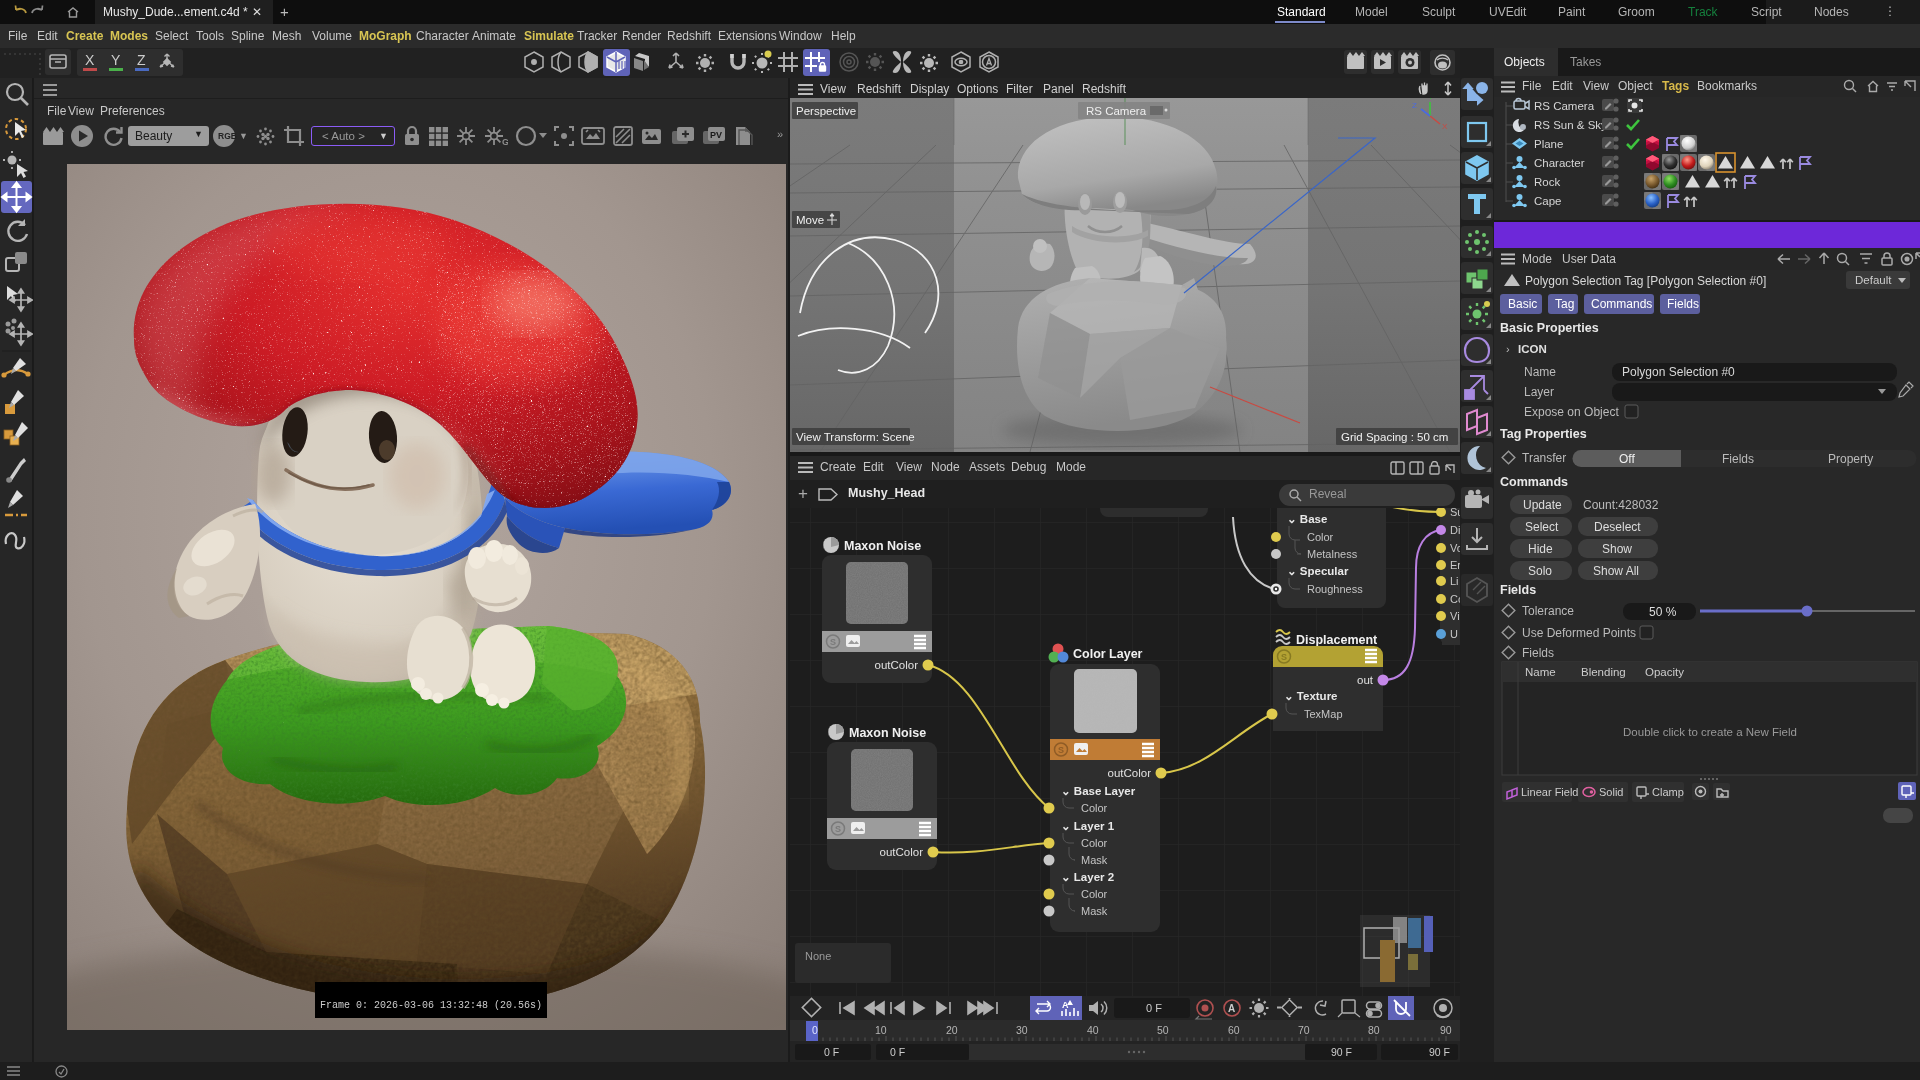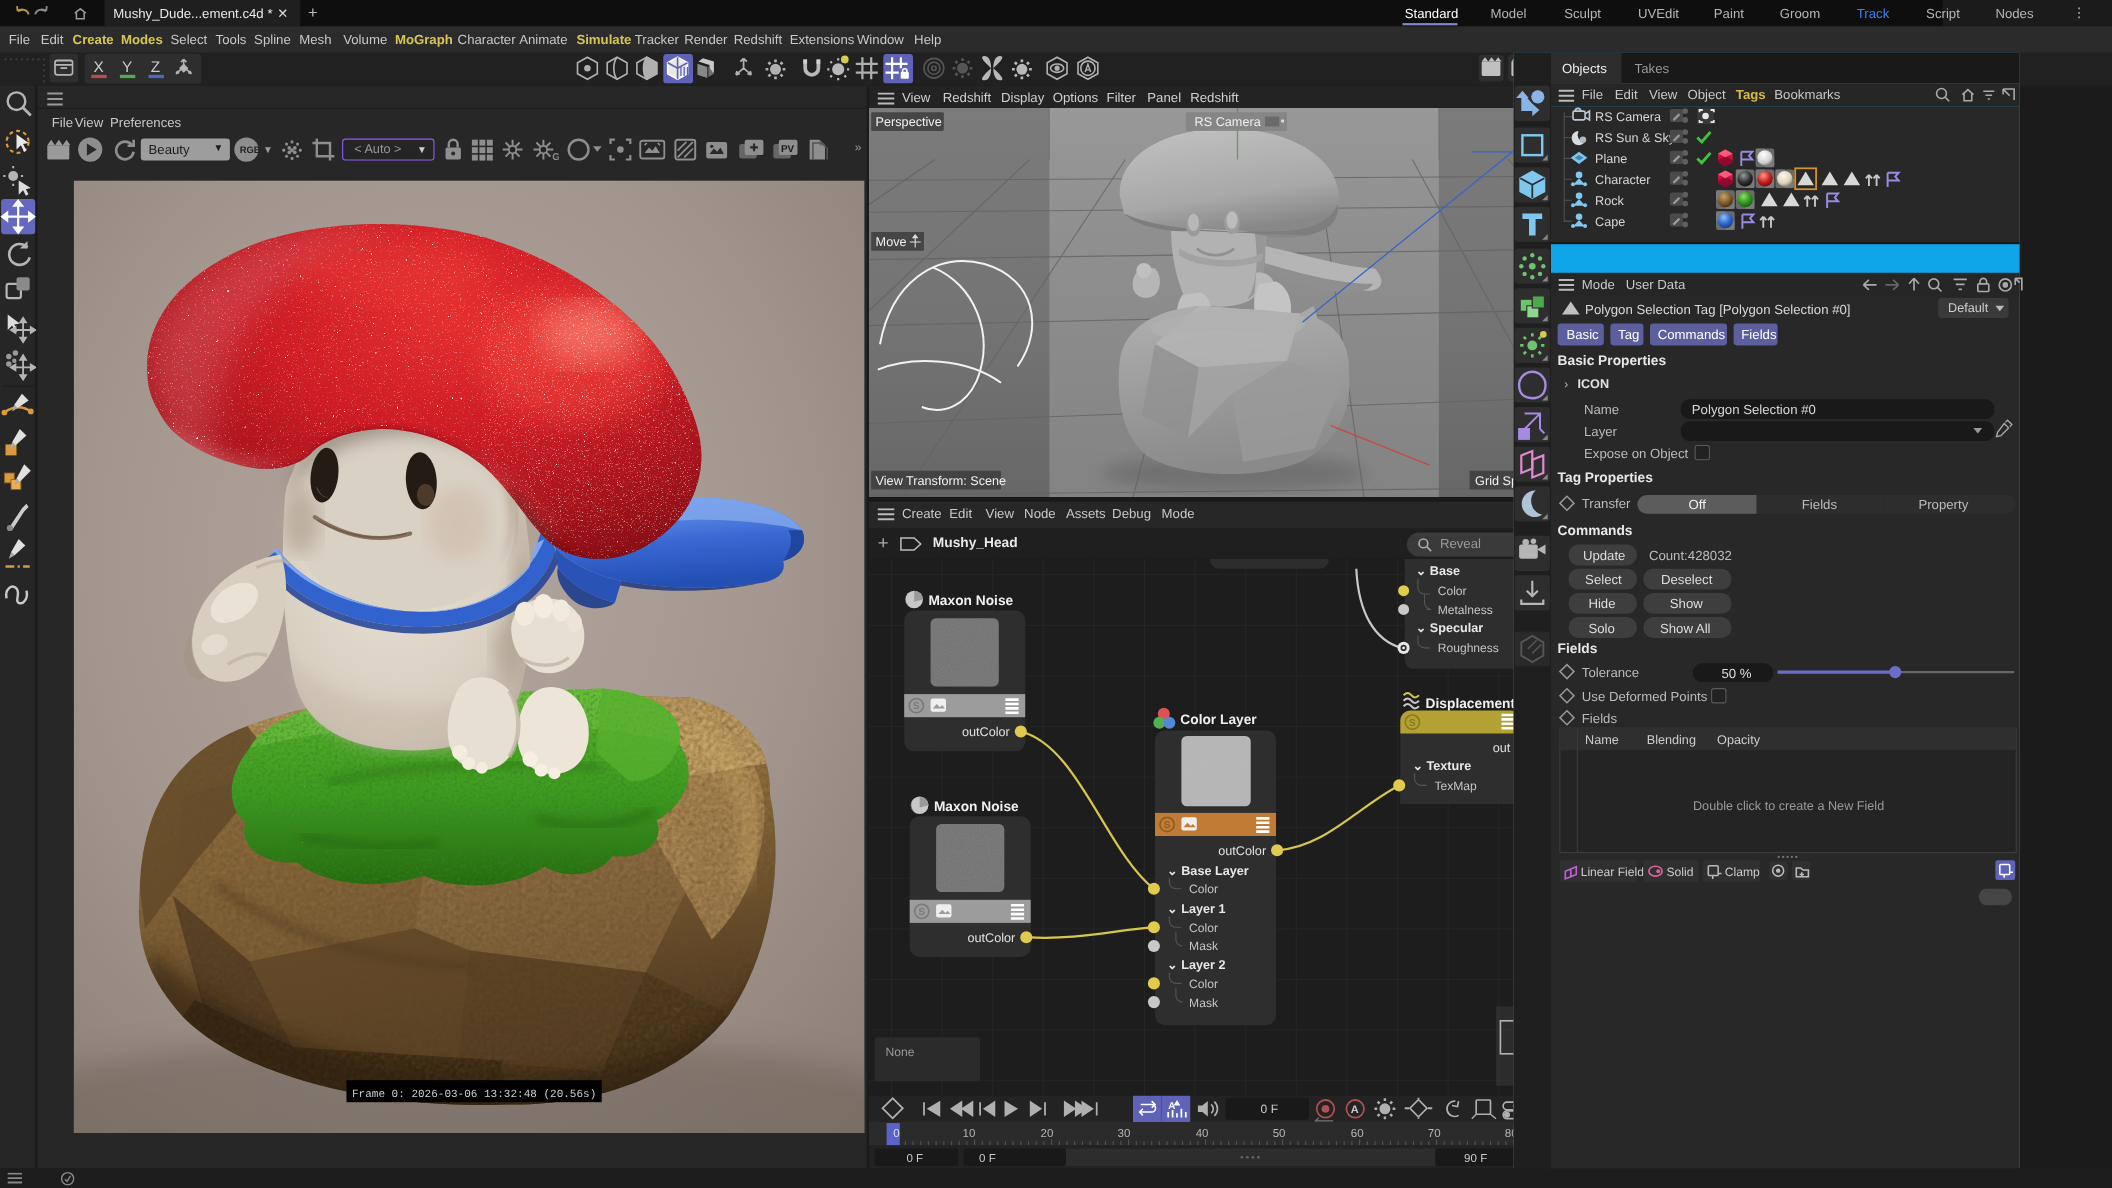--- a/index.html
+++ b/index.html
@@ -20,21 +20,21 @@
   <div class="txt" style="left:103px;top:5px;color:#e8e8e8;font-size:12px">Mushy_Dude...ement.c4d *</div>
   <div class="txt" style="left:252px;top:5px;color:#ddd;font-size:12px">✕</div>
   <div class="txt" style="left:280px;top:3px;color:#bbb;font-size:15px">+</div>
   <div class="txt" style="left:1277px;top:5px;color:#fff">Standard</div>
   <div class="abs" style="left:1275px;top:21px;width:50px;height:2px;background:#7d8ac9"></div>
   <div class="txt" style="left:1355px;top:5px;color:#b5b5b5">Model</div>
   <div class="txt" style="left:1422px;top:5px;color:#b5b5b5">Sculpt</div>
   <div class="txt" style="left:1489px;top:5px;color:#b5b5b5">UVEdit</div>
   <div class="txt" style="left:1558px;top:5px;color:#b5b5b5">Paint</div>
   <div class="txt" style="left:1618px;top:5px;color:#b5b5b5">Groom</div>
-  <div class="txt" style="left:1688px;top:5px;color:#3b82f6">Track</div>
+  <div class="txt" style="left:1688px;top:5px;color:#15803d">Track</div>
   <div class="txt" style="left:1751px;top:5px;color:#b5b5b5">Script</div>
   <div class="txt" style="left:1814px;top:5px;color:#b5b5b5">Nodes</div>
   <div class="txt" style="left:1884px;top:4px;color:#bbb;font-size:12px">⋮</div>
 </div>
 
 <div class="abs" id="menubar" style="left:0;top:24px;width:1920px;height:24px;background:#2b2b2b">
   <div class="txt" style="left:8px;top:5px">File</div>
   <div class="txt" style="left:37px;top:5px">Edit</div>
   <div class="txt b" style="left:66px;top:5px;color:#d8c553">Create</div>
   <div class="txt b" style="left:110px;top:5px;color:#d8c553">Modes</div>
@@ -646,21 +646,21 @@
       <circle cx="351" cy="520" r="7" fill="#f3ecdf"></circle>
           <circle cx="359" cy="530" r="6" fill="#f3ecdf"></circle>
           <circle cx="371" cy="534" r="5.5" fill="#f3ecdf"></circle>
       <circle cx="415" cy="526" r="7" fill="#f6efe2"></circle>
           <circle cx="425" cy="536" r="6" fill="#f6efe2"></circle>
           <circle cx="437" cy="539" r="5.5" fill="#f6efe2"></circle>
       <path d="M396,464 C406,480 408,506 396,524" stroke="#bcb0a0" stroke-width="4" fill="none" opacity="0.7"></path>
     </g>
   </svg>
   </div>
-  <div class="abs" style="left:281px;top:904px;height:20px;background:#000;color:#ccc;font-family:'Liberation Mono',monospace;font-size:10px;padding:8px 5px">Frame 0: 2026-03-06 13:32:48 (20.56s)</div>
+  <div class="abs" style="left:281px;top:904px;height:32px;background:#000;color:#ccc;font-family:'Liberation Mono',monospace;font-size:10px;padding:18px 5px">Frame 0: 2026-03-06 13:32:48 (20.56s)</div>
 </div>
 
 <div class="abs" id="vp" style="left:790px;top:78px;width:670px;height:374px;background:#232323">
   <svg class="abs" style="left:7px;top:6px" width="18" height="12" viewBox="0 0 18 12">
       <path d="M1 1 H16 M1 5.5 H16 M1 10 H16" stroke="#bbb" stroke-width="1.8"></path>
     </svg>
   <div class="txt" style="left:30px;top:4px;color:#d0d0d0">View</div>
   <div class="txt" style="left:67px;top:4px;color:#d0d0d0">Redshift</div>
   <div class="txt" style="left:120px;top:4px;color:#d0d0d0">Display</div>
   <div class="txt" style="left:167px;top:4px;color:#d0d0d0">Options</div>
@@ -1113,21 +1113,21 @@
         <circle cx="349" cy="56" r="1.2"></circle>
         <circle cx="354" cy="56" r="1.2"></circle>
       </g>
     <rect x="515" y="48" width="72" height="16" rx="2" fill="#191919"></rect>
       <text x="562" y="60" fill="#ccc" font-size="10.5" text-anchor="end">90 F</text>
     <rect x="591" y="48" width="77" height="16" rx="2" fill="#191919"></rect>
       <text x="660" y="60" fill="#ccc" font-size="10.5" text-anchor="end">90 F</text>
   </svg>
 </div>
 
-<div class="abs" id="rp" style="left:1376px;top:48px;width:460px;height:1014px;background:#0ea5e9">
+<div class="abs" id="rp" style="left:1460px;top:48px;width:460px;height:1014px;background:#6d28d9">
 
   <div class="abs" style="left:0;top:0;width:34px;height:1014px;background:#1f1f1f"></div>
   <svg class="abs" style="left:0;top:28px" width="34" height="540" viewBox="0 0 34 540">
     <g>
       <rect x="1" y="2" width="32" height="32" rx="3" fill="#2e2e2e"></rect>
       <circle cx="22" cy="12" r="6" fill="#8ab4e8"></circle>
         <path d="M8,8 v16 h14 M8,8 l-3.5,4 h7 Z M22,24 l-4,-3.5 v7 Z" stroke="#8ab4e8" stroke-width="2" fill="#8ab4e8"></path>
       <rect x="1" y="40" width="32" height="32" rx="3" fill="#2e2e2e"></rect>
       <rect x="8" y="47" width="18" height="18" stroke="#7ec8f0" stroke-width="2.2" fill="none"></rect>
         <path d="M26,70 l5,0 l0,-5 Z" fill="#888"></path>

